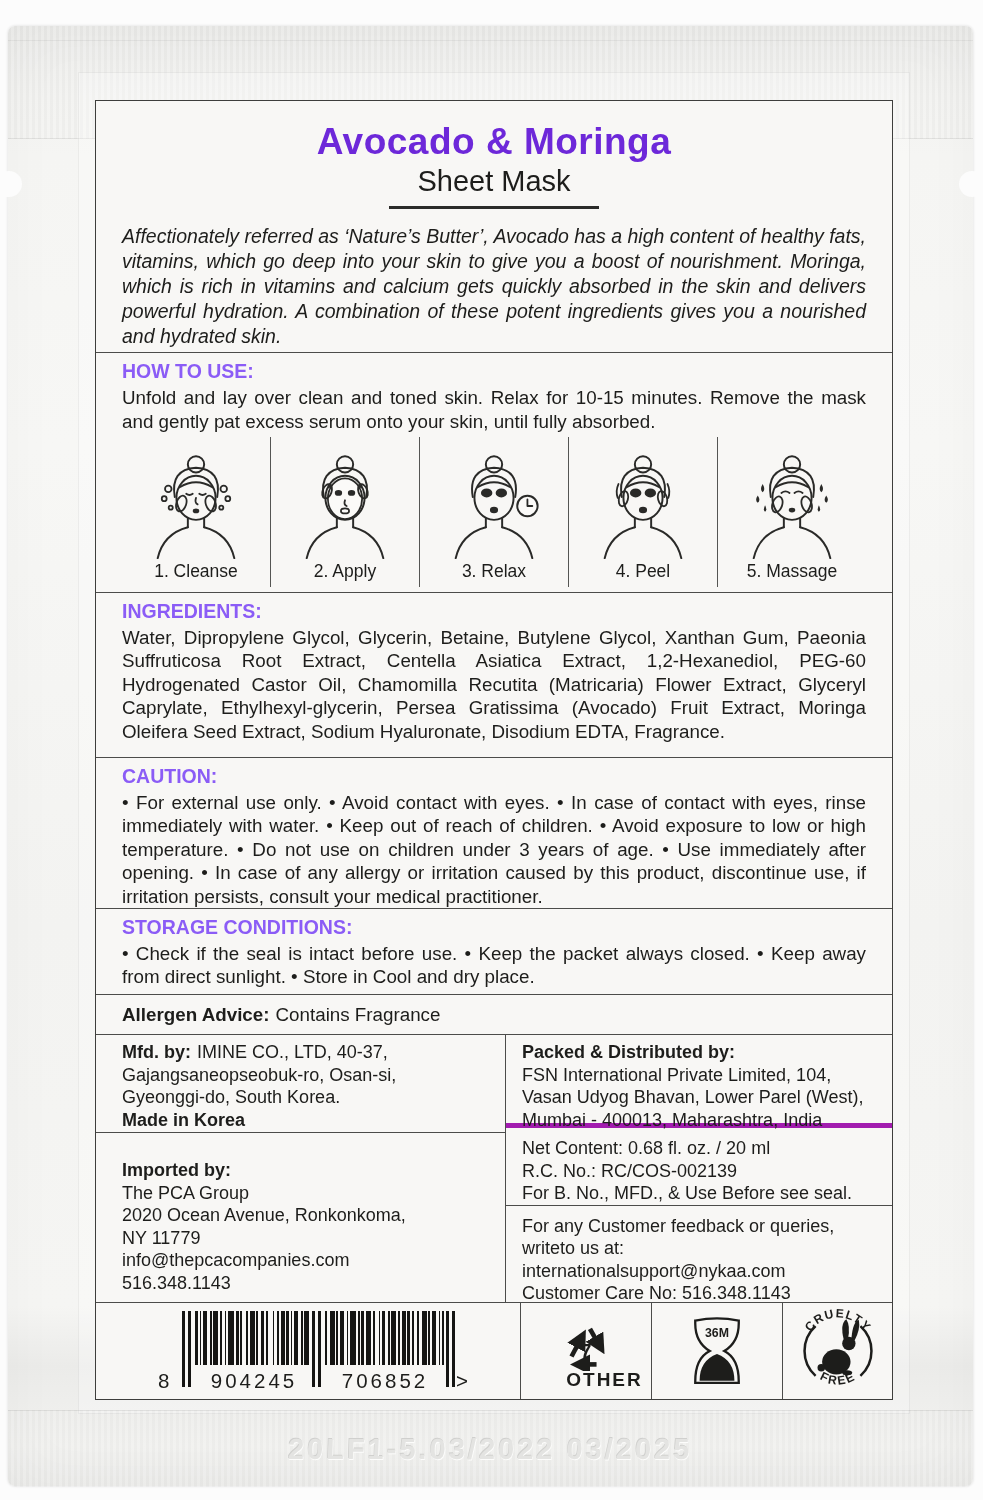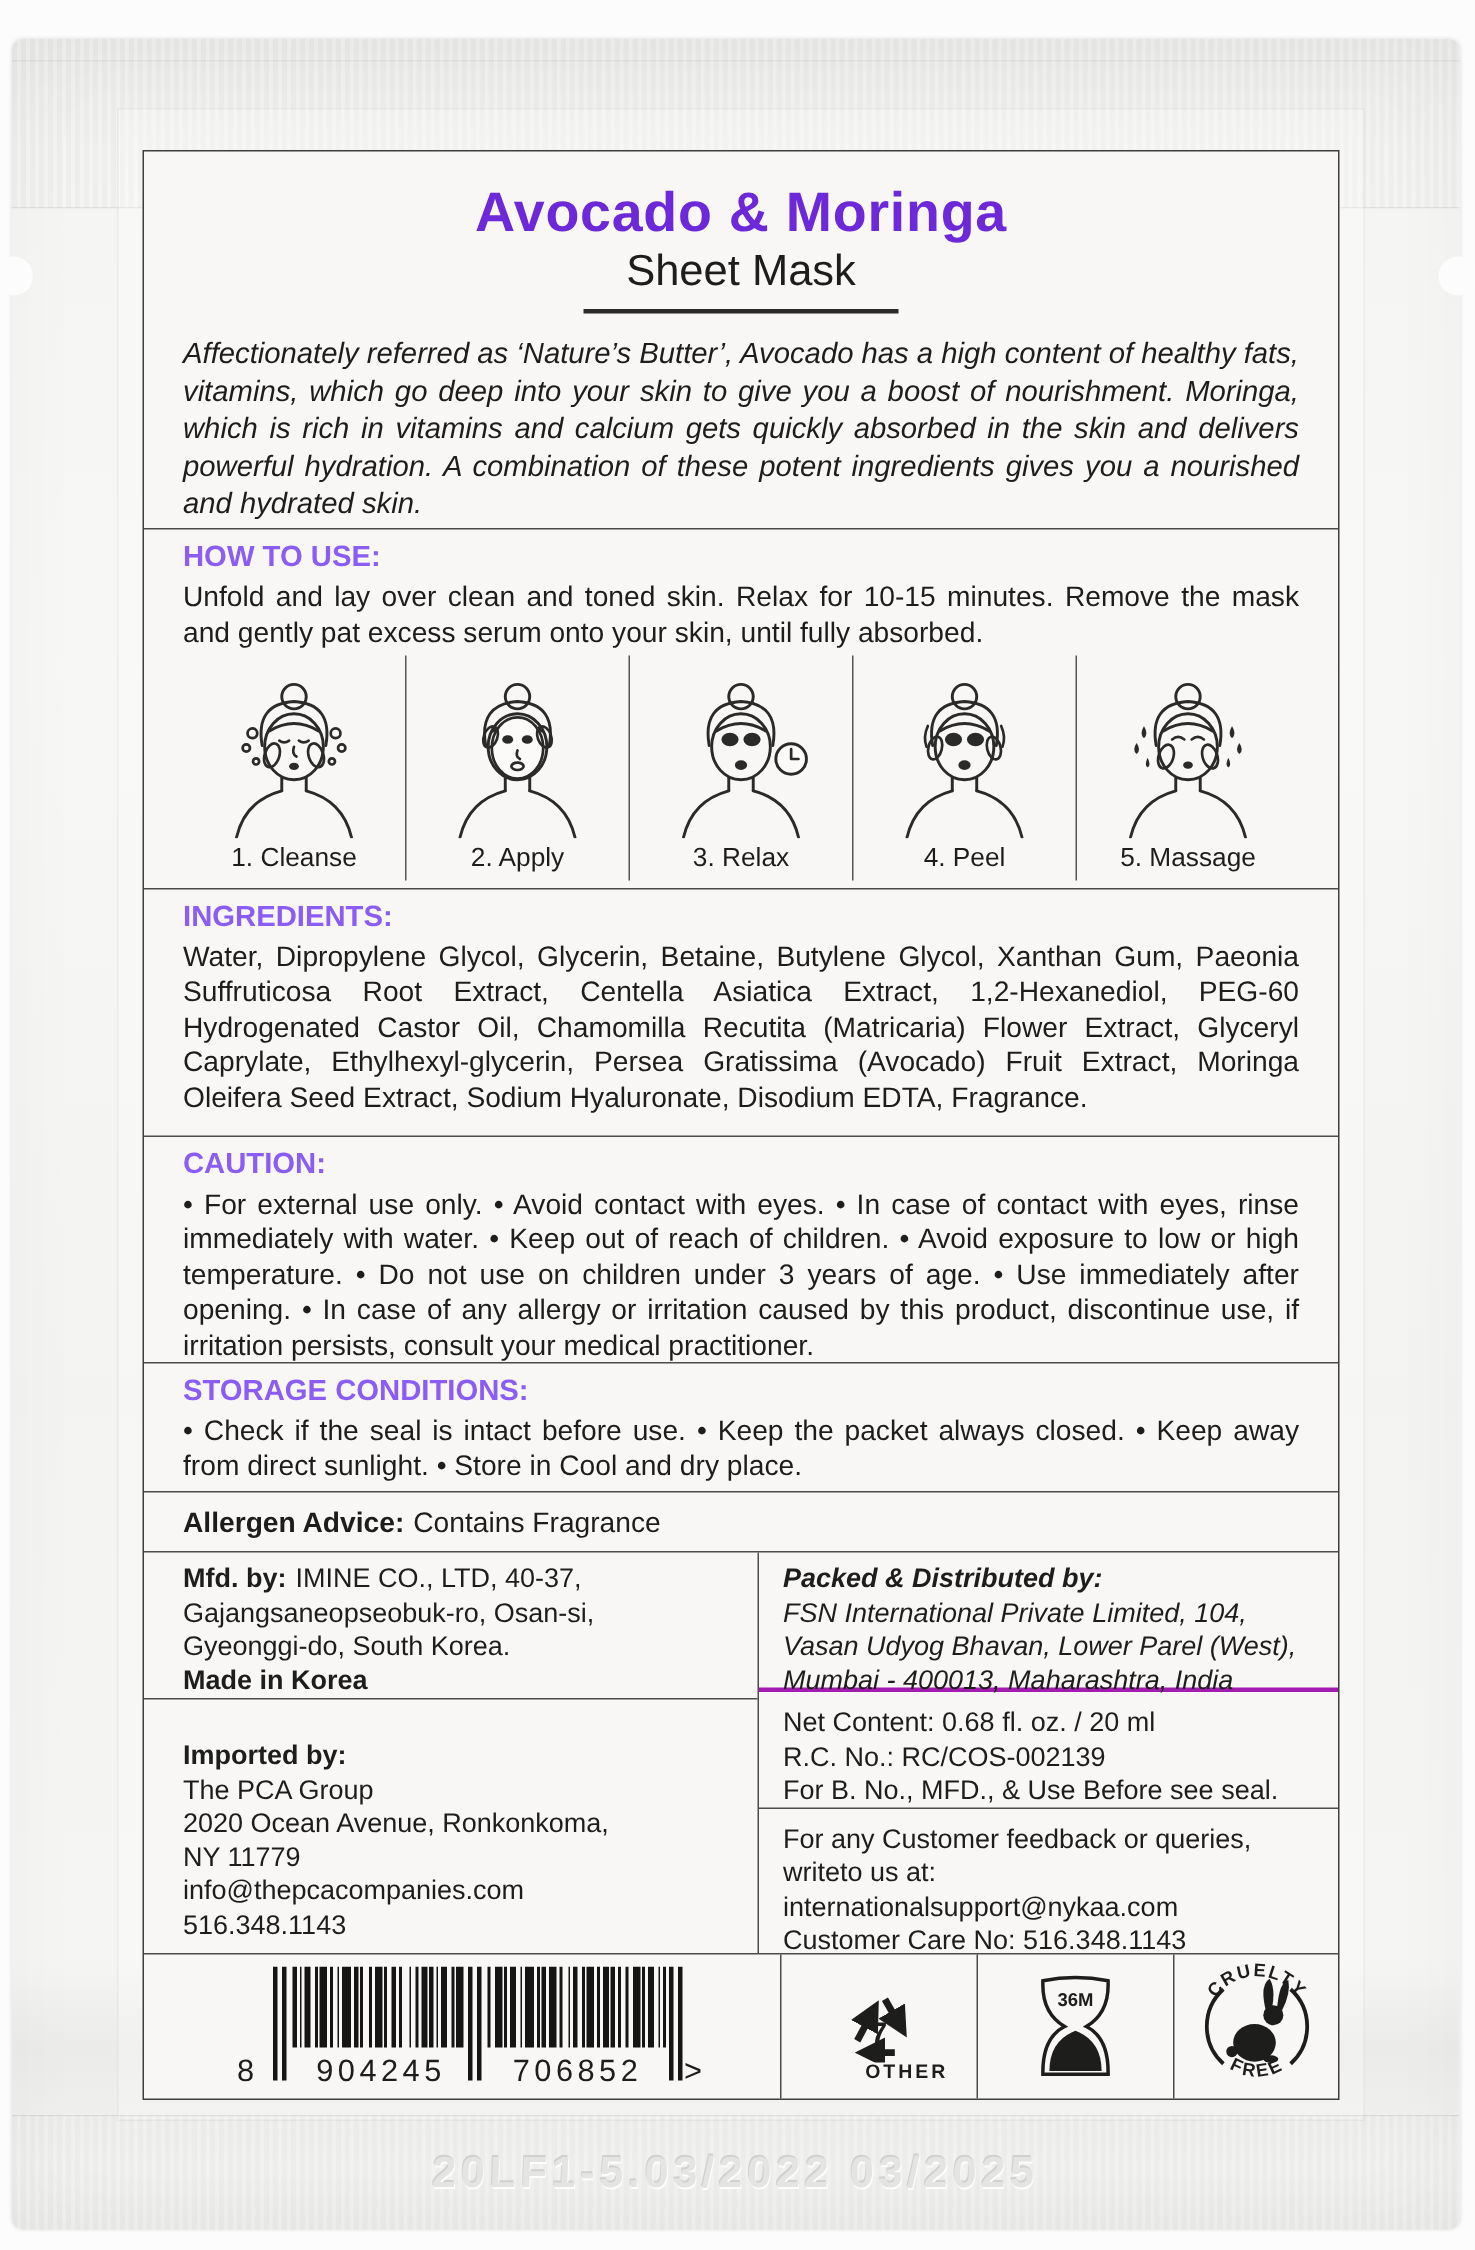--- a/index.html
+++ b/index.html
@@ -51,33 +51,33 @@
   .inline-label{font-weight:bold;margin-right:6px;}
   
   .sec-address{height:268px;padding:0;display:flex;}
   .col{box-sizing:border-box;}
   .col-left{width:410px;border-right:1px solid #4c4c4a;display:flex;flex-direction:column;}
   .col-right{flex:1;display:flex;flex-direction:column;}
   .cell{box-sizing:border-box;padding:6px 14px 0 26px;font-size:18px;line-height:22.5px;}
   .col-right .cell{padding-left:16px;}
   .cell-mfd{height:98px;border-bottom:1px solid #4c4c4a;}
   .cell-imported{flex:1;padding-top:26px;}
-  .cell-dist{height:93px;border-bottom:3px solid #a21caf;font-style:italic;}
+  .cell-dist{height:93px;border-bottom:5px solid #a21caf;}
   .cell-net{height:84px;border-bottom:1px solid #4c4c4a;padding-top:9px;}
   .cell-care{flex:1;padding-top:9px;}
   .bold{font-weight:bold;}
   
   .sec-bottom{height:97px;padding:0;display:flex;}
   .cell-barcode{width:424px;display:flex;align-items:center;justify-content:center;}
   .cell-sym{box-sizing:border-box;border-left:1px solid #4c4c4a;display:flex;flex-direction:column;
     align-items:center;justify-content:center;}
   .cell-recycle{width:131px;padding-top:2px;}
   .cell-period{width:131px;}
   .cell-cruelty{flex:1;}
-  .sym-caption{font-size:13px;font-weight:bold;letter-spacing:2px;margin-top:-2px;margin-left:37px;}
+  .sym-caption{font-size:19px;font-weight:bold;letter-spacing:2px;margin-top:-2px;margin-left:37px;}
   .bc-wrap{position:relative;width:312px;height:84px;transform:translateX(10px);}
   .bc-wrap svg{position:absolute;left:0;top:2px;}
   .bc-digit{position:absolute;bottom:0;font-size:20.5px;letter-spacing:3px;background:#f8f7f5;}
   .bd-8{left:-4px;} .bd-g1{left:34px;width:116px;text-align:center;}
   .bd-g2{left:164px;width:118px;text-align:center;} .bd-gt{left:294px;letter-spacing:0;}
 </style>
 </head>
 <body>
 
 <svg width="0" height="0" style="position:absolute" aria-hidden="true">

